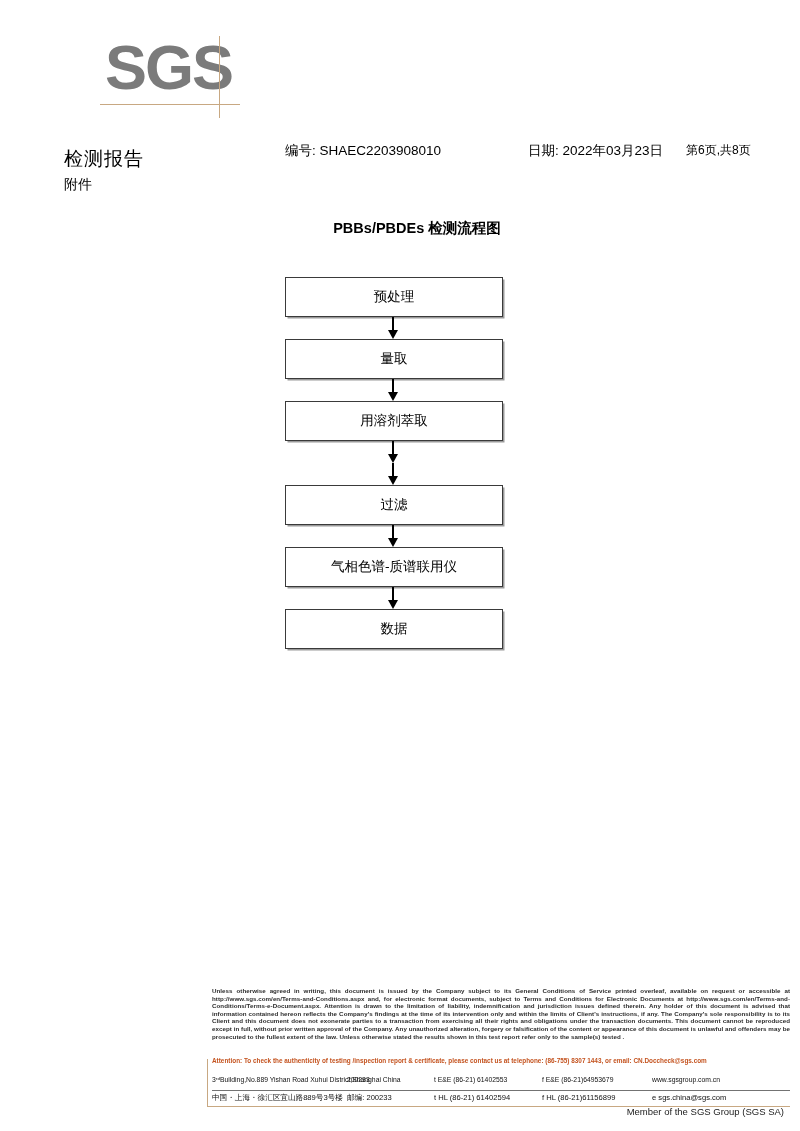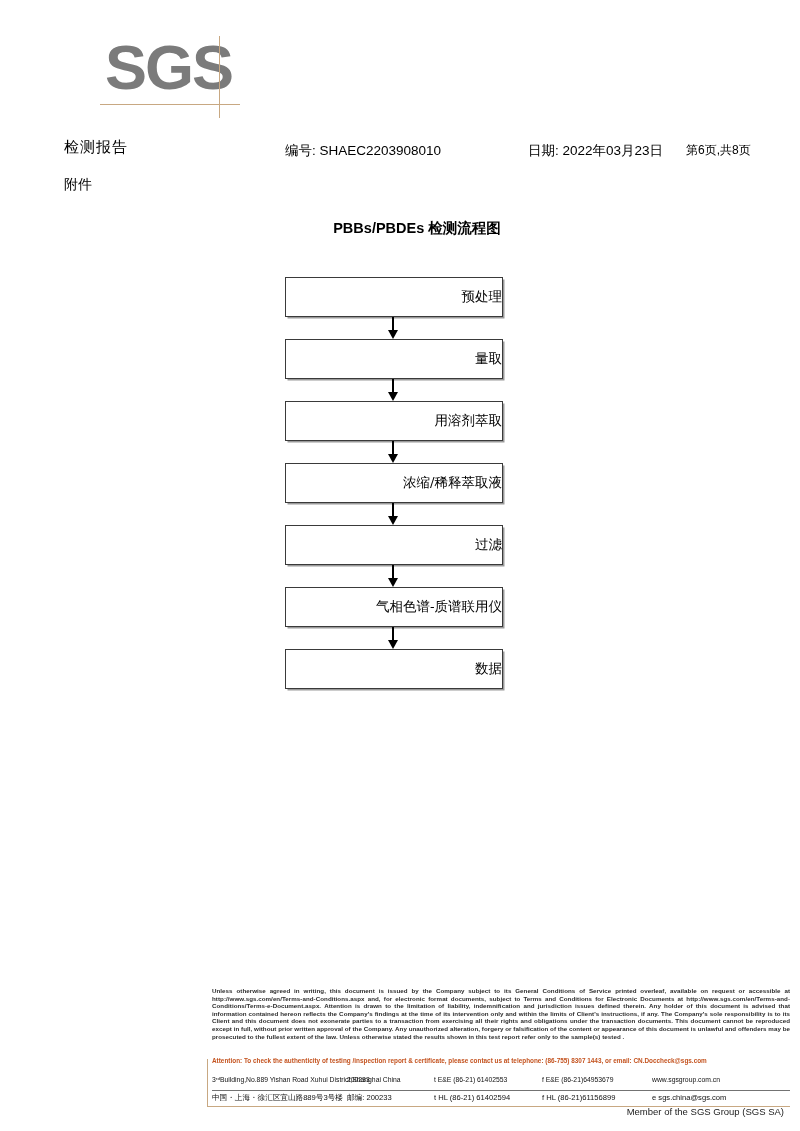--- a/index.html
+++ b/index.html
@@ -63,22 +63,22 @@
 
   
   #report-header {
     position: absolute;
     left: 0; top: 138px;
     width: 800px;
     height: 60px;
   }
   .rh-title {
     position: absolute;
-    left: 64px; top: 0;
-    font-size: 15px;
+    left: 64px; top: 8px;
+    font-size: 19px;
     font-weight: normal;
     letter-spacing: 1px;
   }
   .rh-attachment {
     position: absolute;
     left: 64px; top: 38px;
     font-size: 14px;
   }
   .rh-no {
     position: absolute;
@@ -116,21 +116,21 @@
   }
   .flow-node {
     position: relative;
     width: 216px;
     height: 38px;
     border: 1px solid #3a3a3a;
     background: #ffffff;
     box-shadow: 2px 2px 0 -0.5px #9a9a9a;
     display: flex;
     align-items: center;
-    justify-content: flex-end;
+    justify-content: center;
   }
   .flow-node-label {
     font-size: 13.5px;
     font-family: "DejaVu Serif", "Liberation Serif", serif;
     color: #000;
     line-height: 1;
   }
   .flow-arrow {
     position: relative;
     width: 216px;
@@ -279,23 +279,20 @@
     </div>
 
     <div class="flow-node">
       <span class="flow-node-label">用溶剂萃取</span>
     </div>
     <div class="flow-arrow">
       <span class="shaft"></span>
       <span class="head"></span>
     </div>
 
-    <div class="flow-node">
-      <span class="flow-node-label">浓缩/稀释萃取液</span>
-    </div>
     <div class="flow-arrow">
       <span class="shaft"></span>
       <span class="head"></span>
     </div>
 
     <div class="flow-node">
       <span class="flow-node-label">过滤</span>
     </div>
     <div class="flow-arrow">
       <span class="shaft"></span>

